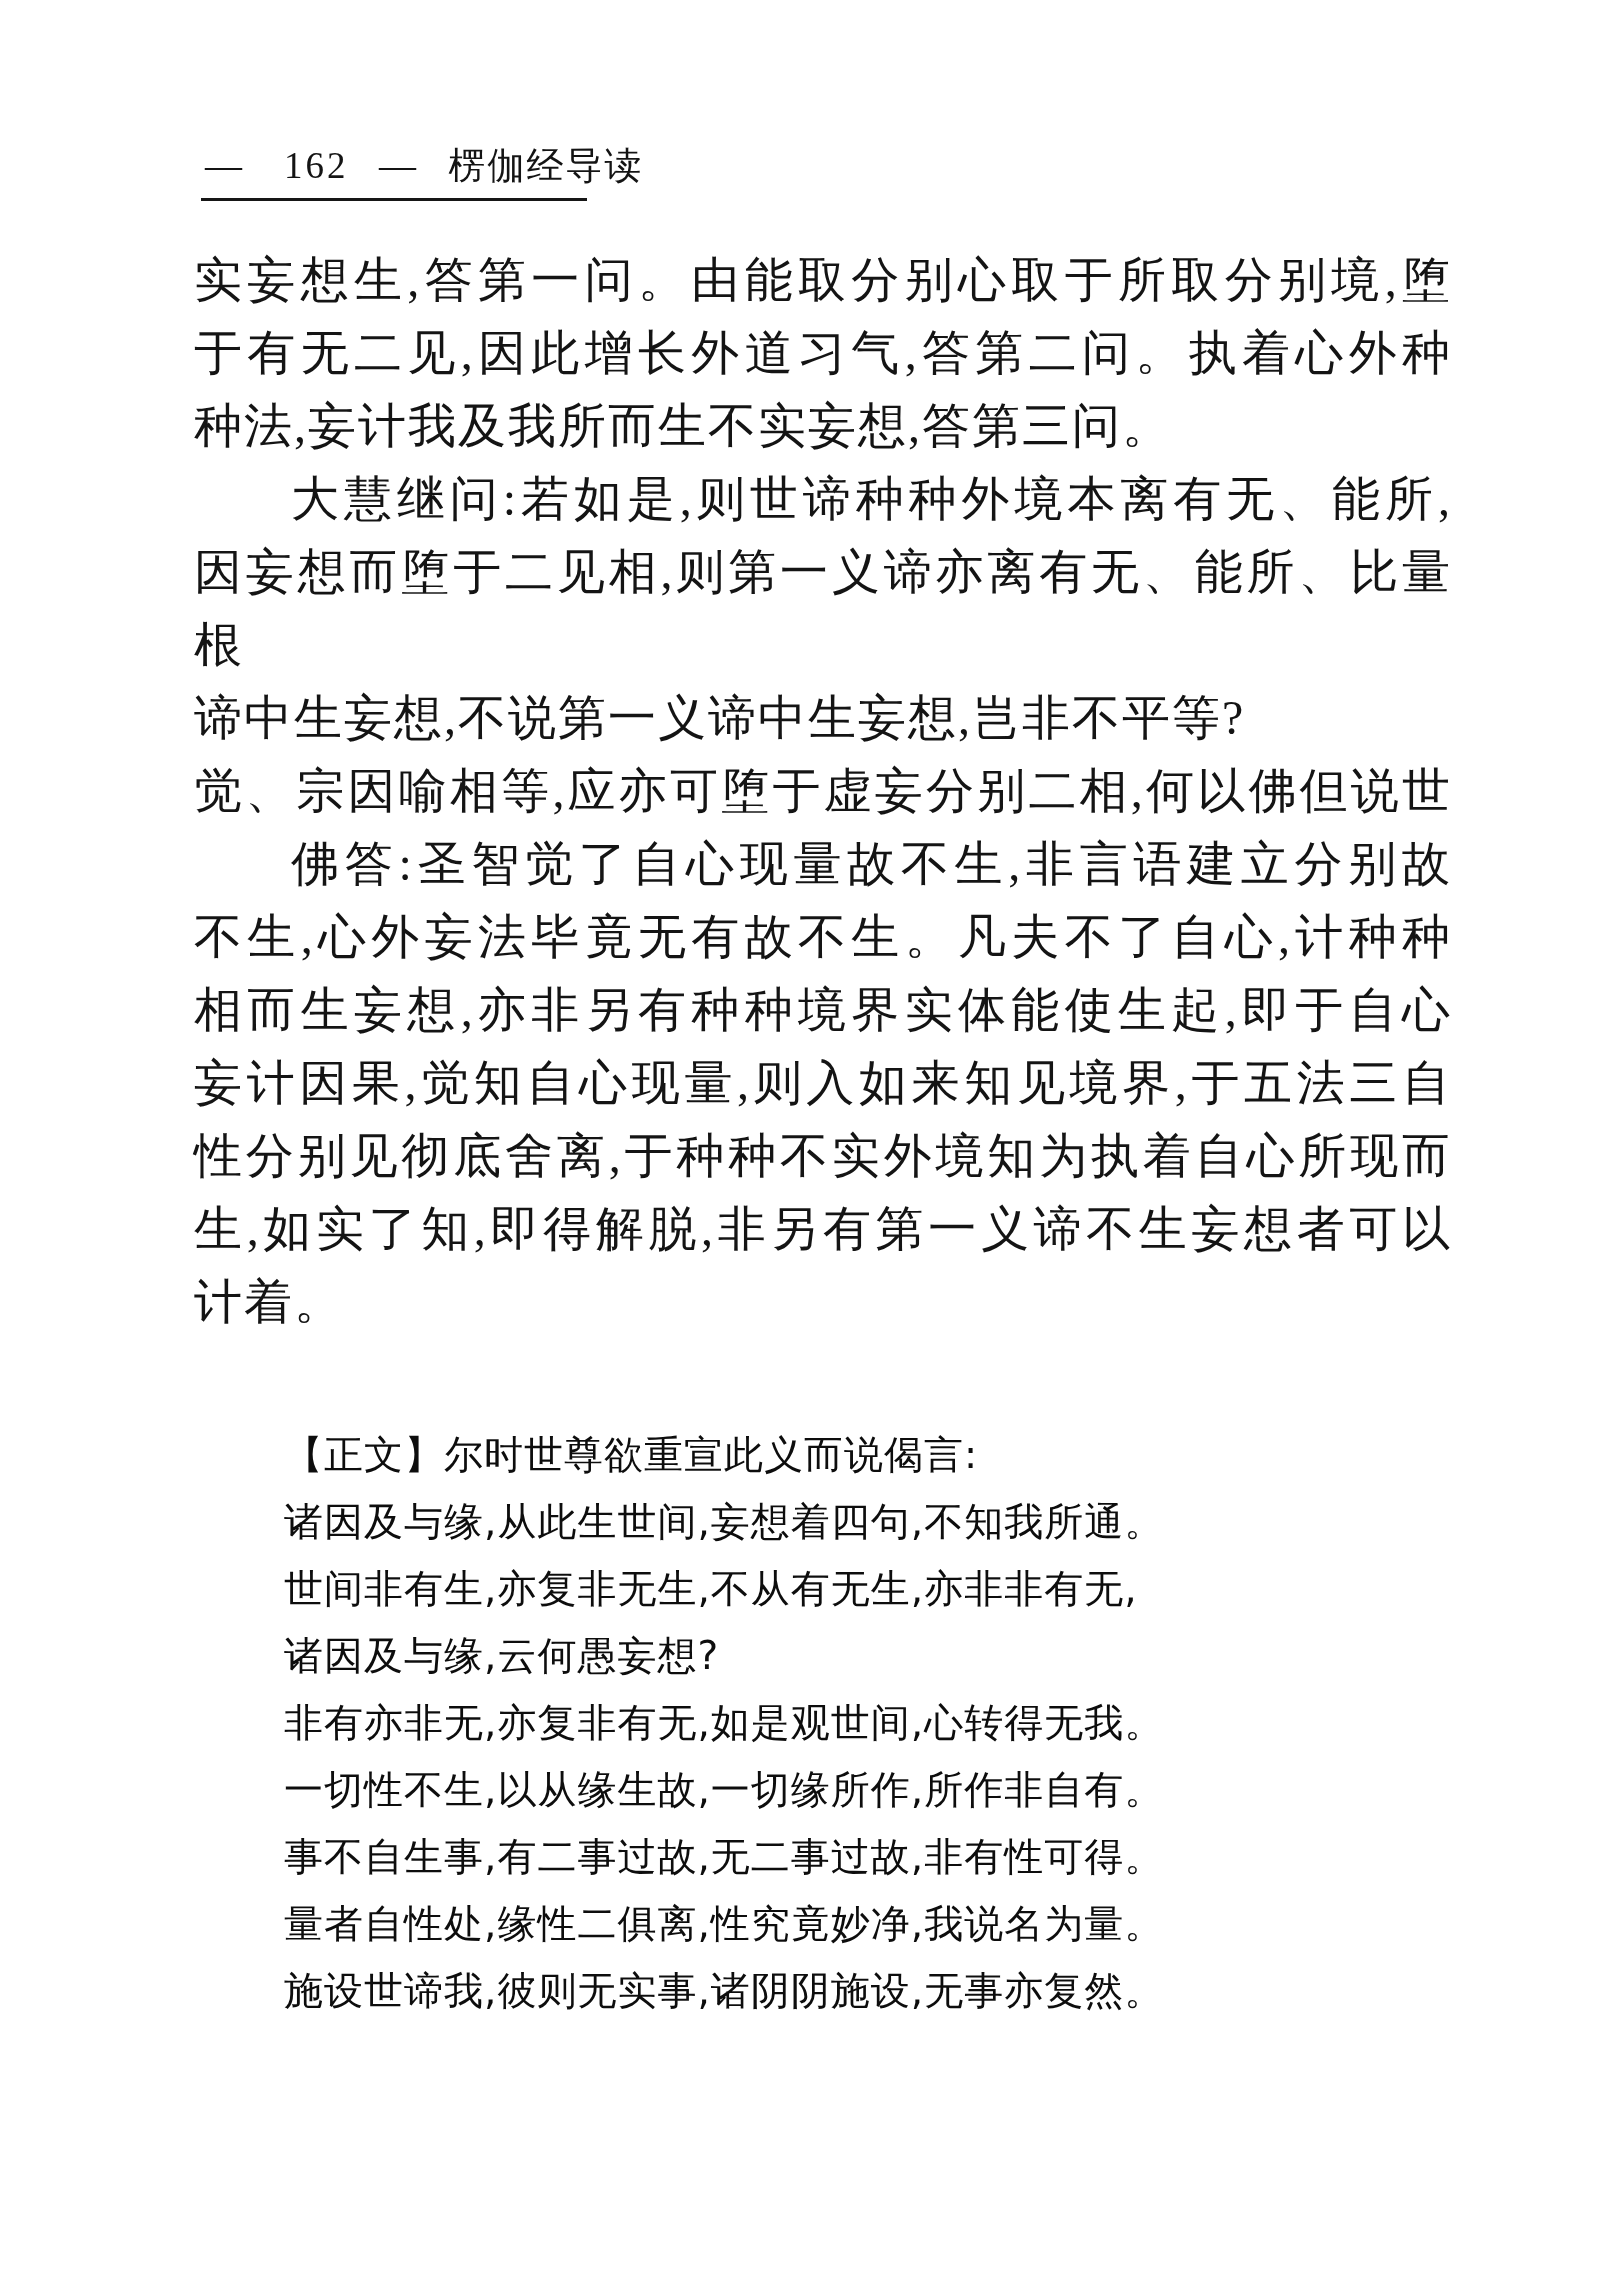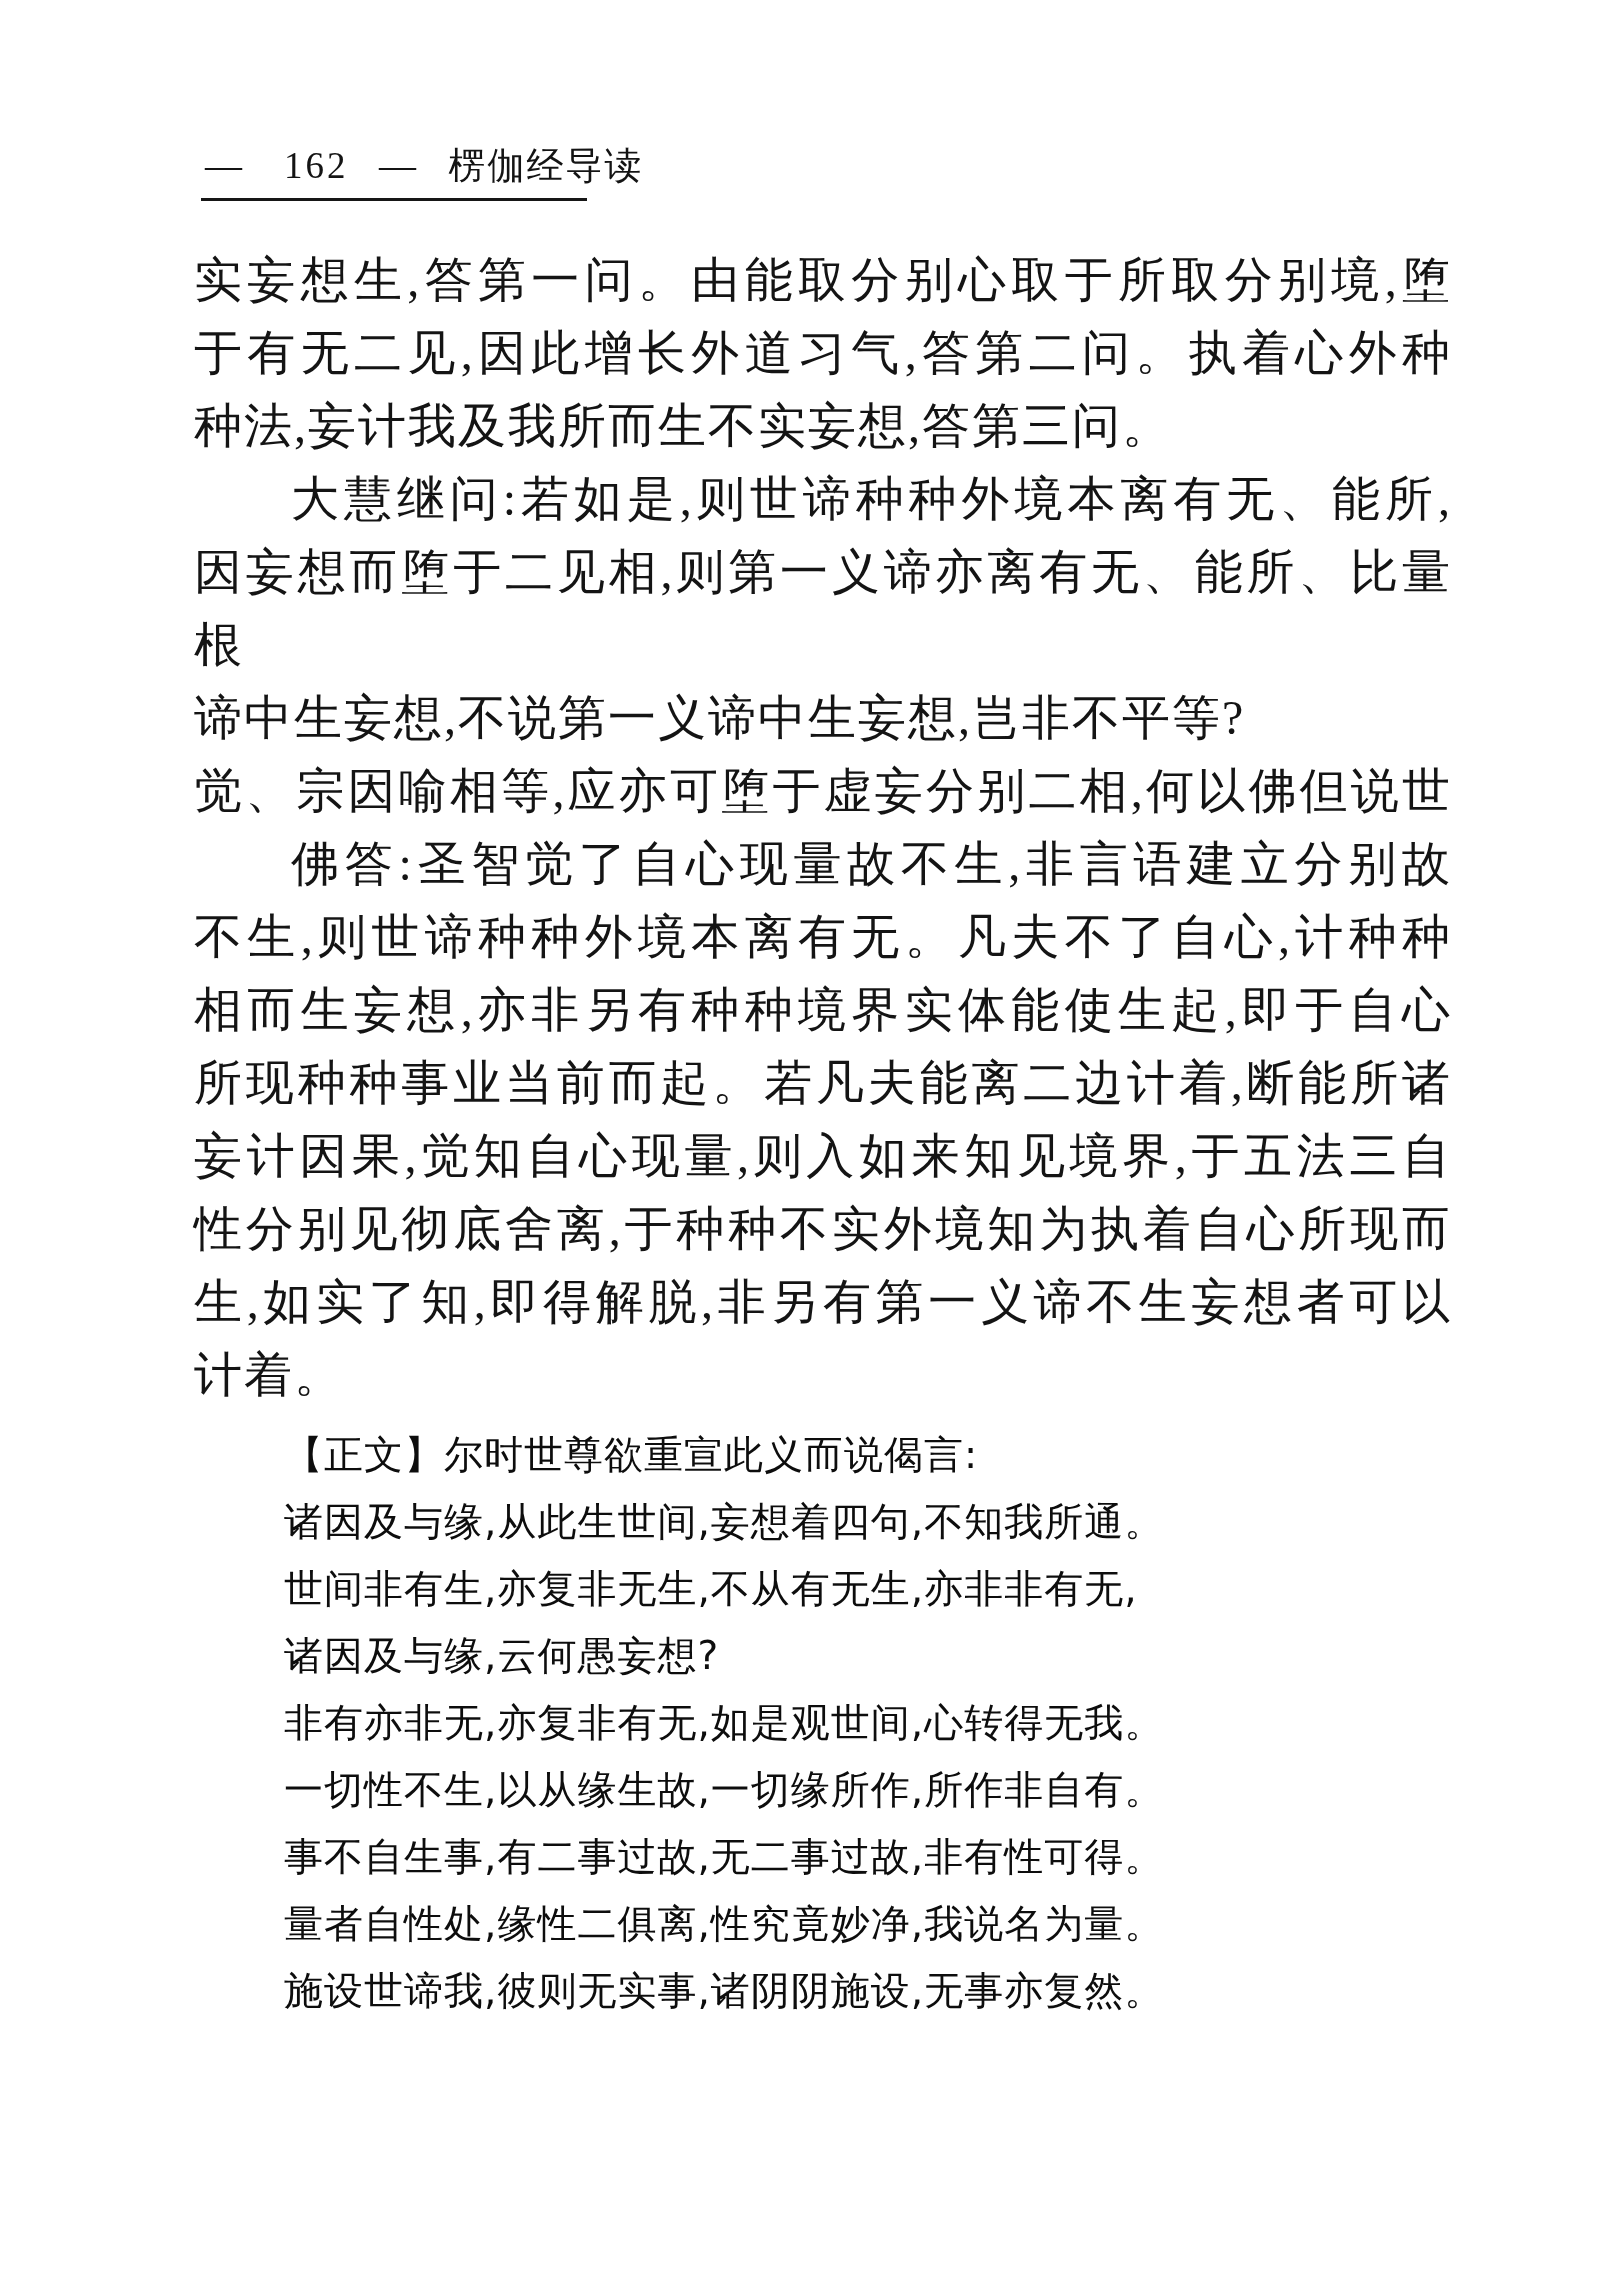--- a/index.html
+++ b/index.html
@@ -84,23 +84,22 @@
   <div class="body-block">
 
   <div class="bline fill">实妄想生,答第一问。由能取分别心取于所取分别境,堕</div>
       <div class="bline fill">于有无二见,因此增长外道习气,答第二问。执着心外种</div>
       <div class="bline">种法,妄计我及我所而生不实妄想,答第三问。</div>
       <div class="bline indent fill">大慧继问:若如是,则世谛种种外境本离有无、能所,</div>
       <div class="bline fill">因妄想而堕于二见相,则第一义谛亦离有无、能所、比量根</div>
       <div class="bline">谛中生妄想,不说第一义谛中生妄想,岂非不平等?</div>
       <div class="bline fill">觉、宗因喻相等,应亦可堕于虚妄分别二相,何以佛但说世</div>
       <div class="bline indent fill">佛答:圣智觉了自心现量故不生,非言语建立分别故</div>
-      <div class="bline fill">不生,则世谛种种外境本离有无。凡夫不了自心,计种种</div>
+      <div class="bline fill">不生,心外妄法毕竟无有故不生。凡夫不了自心,计种种</div>
       <div class="bline fill">相而生妄想,亦非另有种种境界实体能使生起,即于自心</div>
-      <div class="bline fill">所现种种事业当前而起。若凡夫能离二边计着,断能所诸</div>
       <div class="bline fill">妄计因果,觉知自心现量,则入如来知见境界,于五法三自</div>
       <div class="bline fill">性分别见彻底舍离,于种种不实外境知为执着自心所现而</div>
       <div class="bline fill">生,如实了知,即得解脱,非另有第一义谛不生妄想者可以</div>
       <div class="bline">计着。</div>
     </div>
 
   <div class="verse-block">
     <div class="vline">【正文】尔时世尊欲重宣此义而说偈言:</div>
     <div>
 

